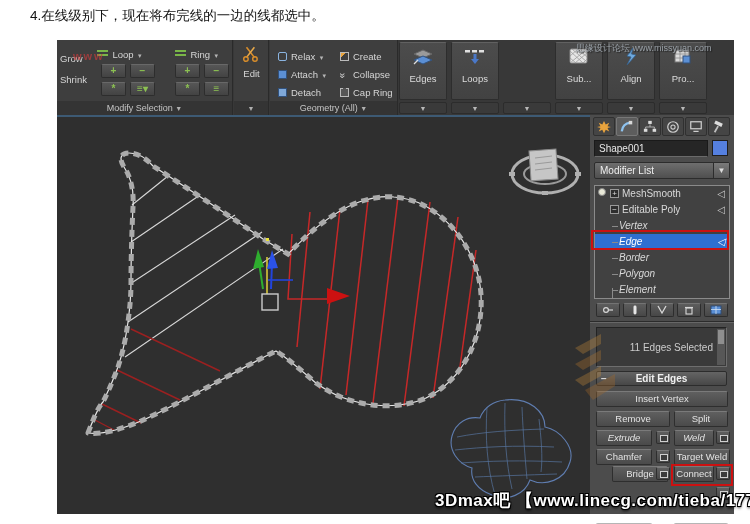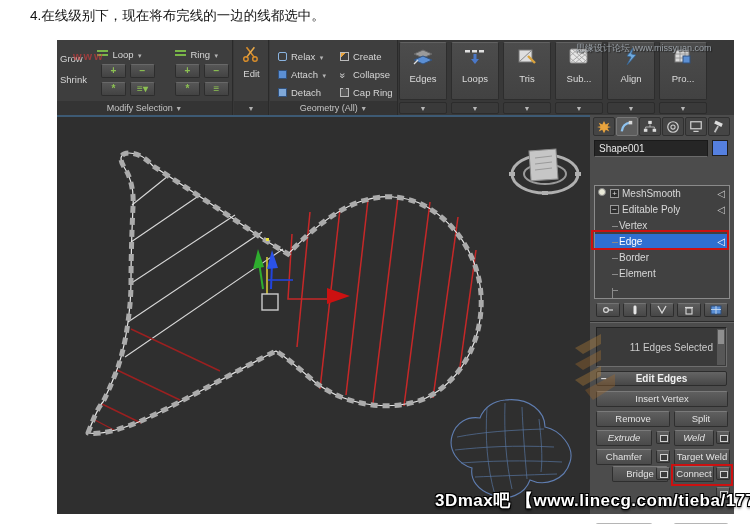--- a/index.html
+++ b/index.html
@@ -58,21 +58,21 @@
                  border-left:1px solid #2c2c2c; text-align:center; color:#ddd; font-size:8px; line-height:15px; }
   #stack { position:absolute; left:4px; top:70px; width:136px; height:114px; background:#414141;
            border:1px solid #8a8a8a; overflow:hidden; }
   .srow { position:relative; height:16px; line-height:16px; color:#d8d8d8; font-size:10px; white-space:nowrap; }
   .srow .aro { position:absolute; right:4px; top:0; color:#c9c9c9; font-size:10px; }
   .srow.sel { background:#2f6fd0; color:#ffffff; }
   .pm { display:inline-block; width:9px; height:9px; border:1px solid #999; background:#2e2e2e; color:#ddd;
         font-size:8px; line-height:7px; text-align:center; vertical-align:1px; margin:0 3px 0 4px; }
   .bulb { display:inline-block; width:8px; height:8px; border-radius:50%; background:#e9e9d8;
           border:1px solid #888; margin:0 0 0 3px; vertical-align:1px; }
-  .sub { padding-left:24px; }
+  .sub { padding-left:24px;font-style:italic; }
   .treev { position:absolute; left:17px; top:102px; width:1px; height:72px; background:#8a8a8a; }
   .tick { position:absolute; left:17px; width:6px; height:1px; background:#8a8a8a; }
   #ann-edge { position:absolute; left:1px; top:115px; width:138px; height:20px;
               border:2px solid #cc1111; z-index:9; }
   #stackbar { position:absolute; left:4px; top:188px; width:136px; height:15px; display:flex; gap:3px; justify-content:space-between; padding:0 2px; }
   .sbtn { width:24px; height:14px; background:linear-gradient(#5d5d5d,#474747); border:1px solid #2d2d2d;
           border-top-color:#737373; border-radius:2px; display:flex; align-items:center; justify-content:center; }
   .sep1 { position:absolute; left:0; top:206px; width:144px; height:1px; background:#2b2b2b; }
   .sep2 { position:absolute; left:0; top:207px; width:144px; height:1px; background:#676767; }
   #infobox { position:absolute; left:6px; top:212px; width:131px; height:40px; background:#3a3a3a;
@@ -194,28 +194,20 @@
           <rect x="2" y="3" width="5" height="2.5" fill="#e0e0e0"></rect>
             <rect x="9" y="3" width="5" height="2.5" fill="#e0e0e0"></rect>
             <rect x="16" y="3" width="5" height="2.5" fill="#e0e0e0"></rect>
           <rect x="10.5" y="7" width="3" height="5" fill="#4a78c8"></rect>
           <polygon points="8,12 16,12 12,17" fill="#4a78c8"></polygon>
         </svg>
         <span class="lbl">Loops</span>
       </div>
       <div class="bigfoot" style="left:394px;">▼</div>
 
-      <div class="bigbtn" style="left:446px;">
-        <svg width="24" height="22" viewBox="0 0 24 20" style="margin-top:3px;">
-          <rect x="4" y="3" width="13" height="12" fill="#dedede" stroke="#777"></rect>
-          <line x1="4" y1="15" x2="17" y2="3" stroke="#888" stroke-width="1"></line>
-          <line x1="13" y1="9" x2="20" y2="16" stroke="#d9a23c" stroke-width="2.4"></line>
-        </svg>
-        <span class="lbl">Tris</span>
-      </div>
       <div class="bigfoot" style="left:446px;">▼</div>
 
       <div class="bigbtn" style="left:498px;">
         <svg width="24" height="22" viewBox="0 0 24 20" style="margin-top:3px;">
           <rect x="3" y="2" width="17" height="14" rx="1.5" fill="#e6e6e6" stroke="#888"></rect>
           <path d="M3 9 L11 2 M3 16 L20 2 M8 16 L20 6 M16 16 L20 12 M11 2 L20 10 M5 2 L20 15 M3 4 L16 16 M3 11 L9 16" stroke="#9a9a9a" stroke-width=".8" fill="none"></path>
         </svg>
         <span class="lbl">Sub...</span>
       </div>
       <div class="bigfoot" style="left:498px;">▼</div>
@@ -350,35 +342,40 @@
             <line x1="7" y1="7" x2="3" y2="14" stroke="#c0c0c0" stroke-width="2"></line>
           </svg>
         </div>
       </div>
 
       <div id="namerow">
         <input id="objname" readonly="" value="Shape001" style="">
         <div id="swatch"></div>
       </div>
 
+      <div id="modlist">
+        <span>Modifier List</span>
+        <span class="dd">▼</span>
+      </div>
 
       <div id="stack">
         <div class="srow">
           <span class="bulb"></span><span class="pm">+</span><span>MeshSmooth</span>
           <span class="aro">◁</span>
         </div>
         <div class="srow">
           <span class="pm" style="margin-left:15px;">−</span><span>Editable Poly</span>
           <span class="aro">◁</span>
         </div>
         <div class="srow sub"><span>Vertex</span></div>
         <div class="srow sub sel"><span>Edge</span>
           <span class="aro" style="color:#fff;">◁</span>
         </div>
         <div class="srow sub"><span>Border</span></div>
+        <div class="srow sub"><span>Polygon</span></div>
         <div class="srow sub"><span>Element</span></div>
         <div class="treev"></div>
         <div class="tick" style="top:40px;"></div>
         <div class="tick" style="top:56px;"></div>
         <div class="tick" style="top:72px;"></div>
         <div class="tick" style="top:88px;"></div>
         <div class="tick" style="top:104px;"></div>
       </div>
       <div id="ann-edge"></div>
 

